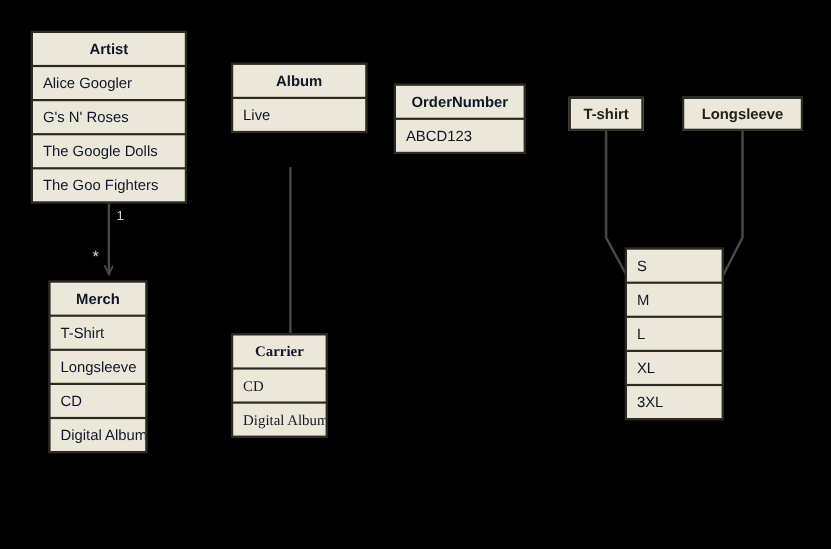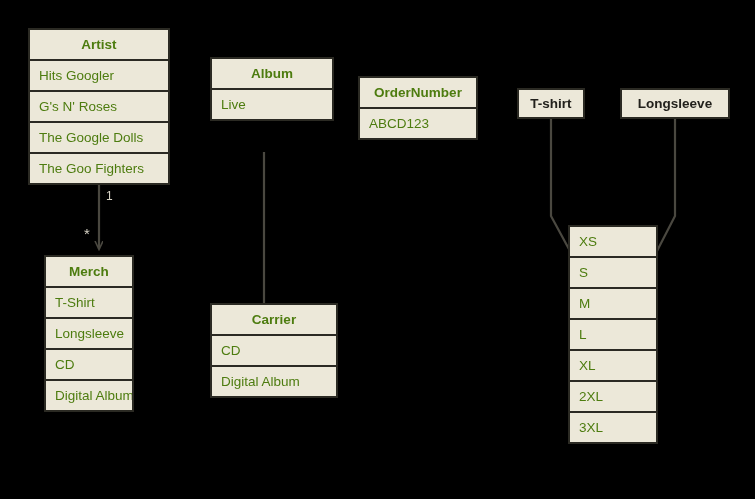--- a/index.html
+++ b/index.html
@@ -29,21 +29,21 @@
     box-sizing: border-box;
     border: 2px solid #2b2a23;
     background: #2b2a23;
     display: flex;
     flex-direction: column;
     gap: 2px;
   }
   .cell {
     box-sizing: border-box;
     background: #ece8d9;
-    color: #4d7c0f;
+    color: #0f172a;
     font-size: 13.5px;
     line-height: 1;
     display: flex;
     align-items: center;
     padding: 0 9px;
     height: 29px;
     overflow: hidden;
     white-space: nowrap;
   }
   .cell.header {
@@ -92,21 +92,21 @@
 
     <line x1="264" y1="152" x2="264" y2="303" stroke="#4a4840" stroke-width="2.2"></line>
 
     <path d="M 551 119 L 551 216 L 570 251" fill="none" stroke="#4a4840" stroke-width="2.2"></path>
 
     <path d="M 675 119 L 675 216 L 657 251" fill="none" stroke="#4a4840" stroke-width="2.2"></path>
   </svg>
 
   <div class="table-box" style="left:28px; top:28px; width:142px;">
     <div class="cell header">Artist</div>
-    <div class="cell">Hits Googler</div>
+    <div class="cell">Alice Googler</div>
     <div class="cell">G's N' Roses</div>
     <div class="cell">The Google Dolls</div>
     <div class="cell">The Goo Fighters</div>
   </div>
 
   <div class="edge-label" style="left:106px; top:190px;">1</div>
   <div class="edge-label star" style="left:84px; top:226px;">*</div>
 
   <div class="table-box" style="left:44px; top:255px; width:90px;">
     <div class="cell header">Merch</div>
@@ -114,38 +114,36 @@
     <div class="cell">Longsleeve</div>
     <div class="cell">CD</div>
     <div class="cell">Digital Album</div>
   </div>
 
   <div class="table-box" style="left:210px; top:57px; width:124px;">
     <div class="cell header">Album</div>
     <div class="cell">Live</div>
   </div>
 
-  <div class="table-box" style="left:210px; top:303px; width:128px;">
+  <div class="table-box" style="left:210px; top:303px; width:88px;font-family:Liberation Serif, serif;">
     <div class="cell header">Carrier</div>
     <div class="cell">CD</div>
     <div class="cell">Digital Album</div>
   </div>
 
   <div class="table-box" style="left:358px; top:76px; width:120px;">
     <div class="cell header">OrderNumber</div>
     <div class="cell">ABCD123</div>
   </div>
 
   <div class="single-box" style="left:517px; top:88px; width:68px;">T-shirt</div>
 
   <div class="single-box" style="left:620px; top:88px; width:110px;">Longsleeve</div>
 
   <div class="table-box" style="left:568px; top:225px; width:90px;">
-    <div class="cell">XS</div>
     <div class="cell">S</div>
     <div class="cell">M</div>
     <div class="cell">L</div>
     <div class="cell">XL</div>
-    <div class="cell">2XL</div>
     <div class="cell">3XL</div>
   </div>
 
 </div>
 
 </body></html>

